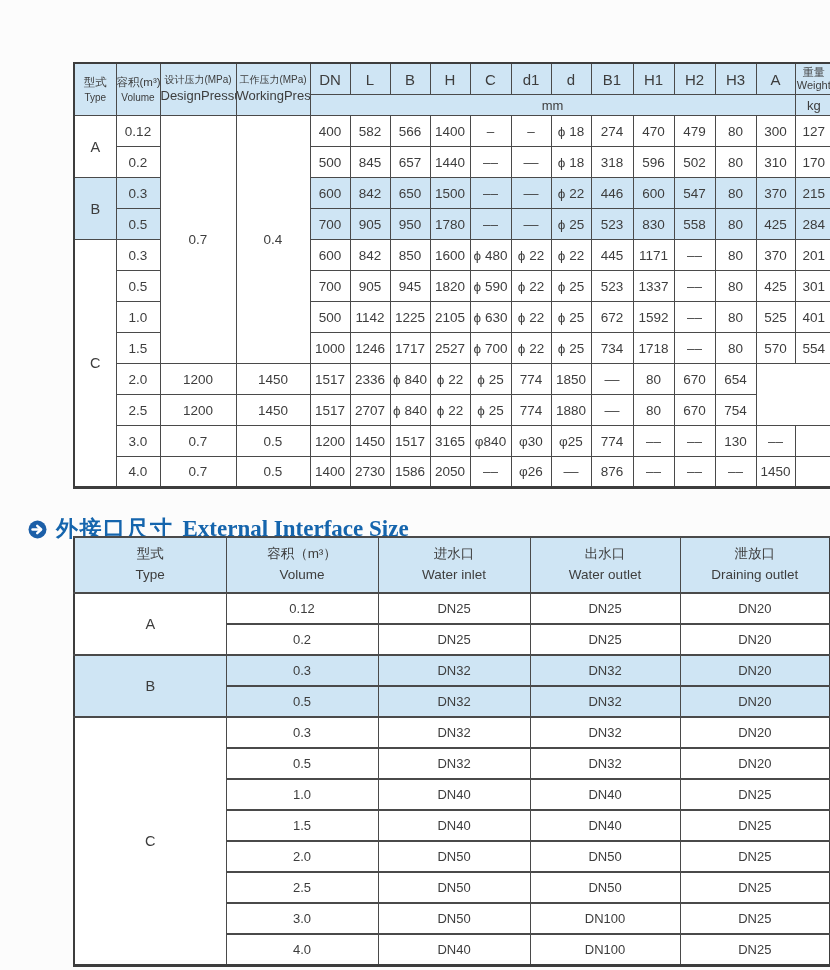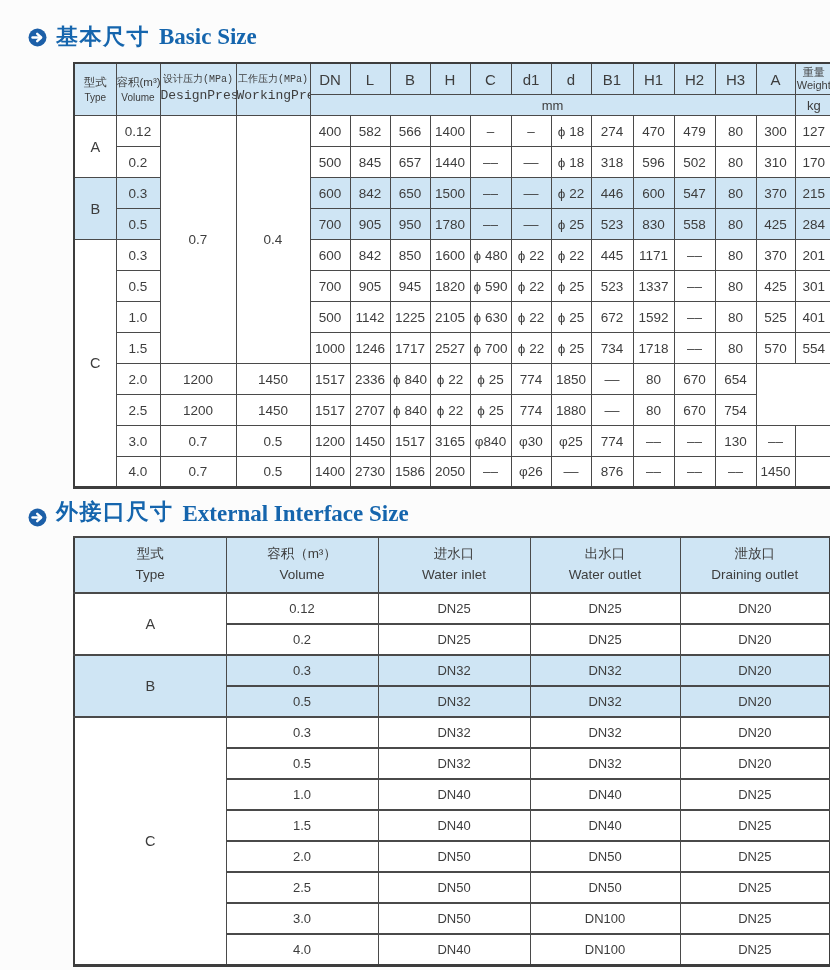--- a/index.html
+++ b/index.html
@@ -6,64 +6,53 @@
   body {
     width:830px; height:970px;
     background:#fcfcfc;
     font-family:"Liberation Sans","DejaVu Sans",sans-serif;
     color:#3d3d3d;
   }
   .page { position:relative; width:830px; height:970px; overflow:hidden; background:#fcfcfc; }
 
   .section-title { position:absolute; display:flex; align-items:center; gap:9px; }
   #title1 { left:28px; top:22px; }
-  #title2 { left:28px; top:497px;align-items:flex-end; }
+  #title2 { left:28px; top:514px; }
   .bullet { width:19px; height:19px; flex:0 0 auto; }
   .title-zh { font-size:22px; font-weight:bold; color:#1565ad; letter-spacing:1.5px; }
   .title-en { font-size:23px; font-weight:bold; color:#1565ad; font-family:"Liberation Serif","DejaVu Serif",serif; }
 
   table { position:absolute; border-collapse:collapse; table-layout:fixed; background:#ffffff;margin-left:37px; }
   td,th { border:1.5px solid #4a4a4a; text-align:center; vertical-align:middle; padding:0; overflow:hidden; white-space:nowrap; }
 
   #table1 { left:36px; top:62px; width:759px; border:2.5px solid #3d3d3d; border-bottom-width:3px; }
   #table1 thead th { background:#cfe5f4; font-weight:normal; }
   #table1 tbody tr { height:31px; font-size:13.5px; }
   .hcn { font-size:11.5px; line-height:1.3; }
-  .hcn-sm { font-size:10px; line-height:1.4;font-family:Liberation Mono, monospace; }
+  .hcn-sm { font-size:10px; line-height:1.4; }
   .hen { font-size:10px; }
   .hen-sm { font-size:13px; }
   .hdim { font-size:15px; height:30px; }
   .hunit { font-size:13px; height:20px; }
   .hwt { font-size:11px; line-height:1.15; }
   #table1 td.type, #table2 td.type { font-size:14.5px; }
 
   #table2 { left:36px; top:536px; width:756px; border:2.5px solid #3d3d3d; border-bottom-width:3px; }
   #table2 td, #table2 th { border-width:2px 1.5px; }
   #table2 thead th { background:#cfe5f4; height:54px; font-size:13.5px; font-weight:normal; line-height:1.55; }
   #table2 tbody tr { height:31px; font-size:13px; }
 
   tr.hl td { background:#cfe5f4; }
   td.white-cell { background:#ffffff; }
 </style>
 </head>
 <body>
 
 <div class="page">
 
-  <div class="section-title" id="title1">
-    <span class="bullet">
-      <svg width="19" height="19" viewBox="0 0 19 19">
-        <circle cx="9.5" cy="9.5" r="9" fill="#1c5fa8"></circle>
-        <path d="M4.5 9.5 H12" stroke="#ffffff" stroke-width="2.4" fill="none" stroke-linecap="round"></path>
-        <path d="M9.2 5.8 L13.2 9.5 L9.2 13.2" stroke="#ffffff" stroke-width="2.4" fill="none" stroke-linecap="round" stroke-linejoin="round"></path>
-      </svg>
-    </span>
-    <span class="title-zh">基本尺寸</span>
-    <span class="title-en">Basic Size</span>
-  </div>
 
   <table id="table1">
     <colgroup>
       <col style="width:42px">
         <col style="width:44px">
         <col style="width:76px">
         <col style="width:74px">
       <col style="width:40px">
         <col style="width:40px">
         <col style="width:40px">

